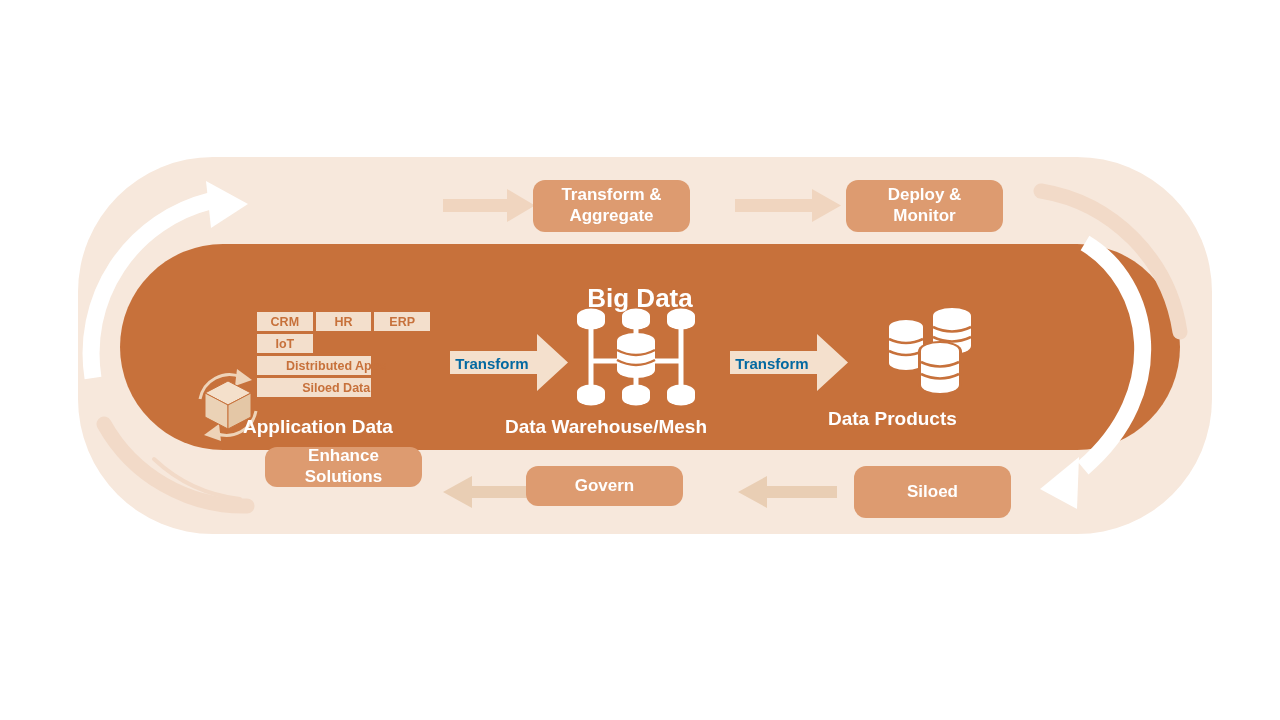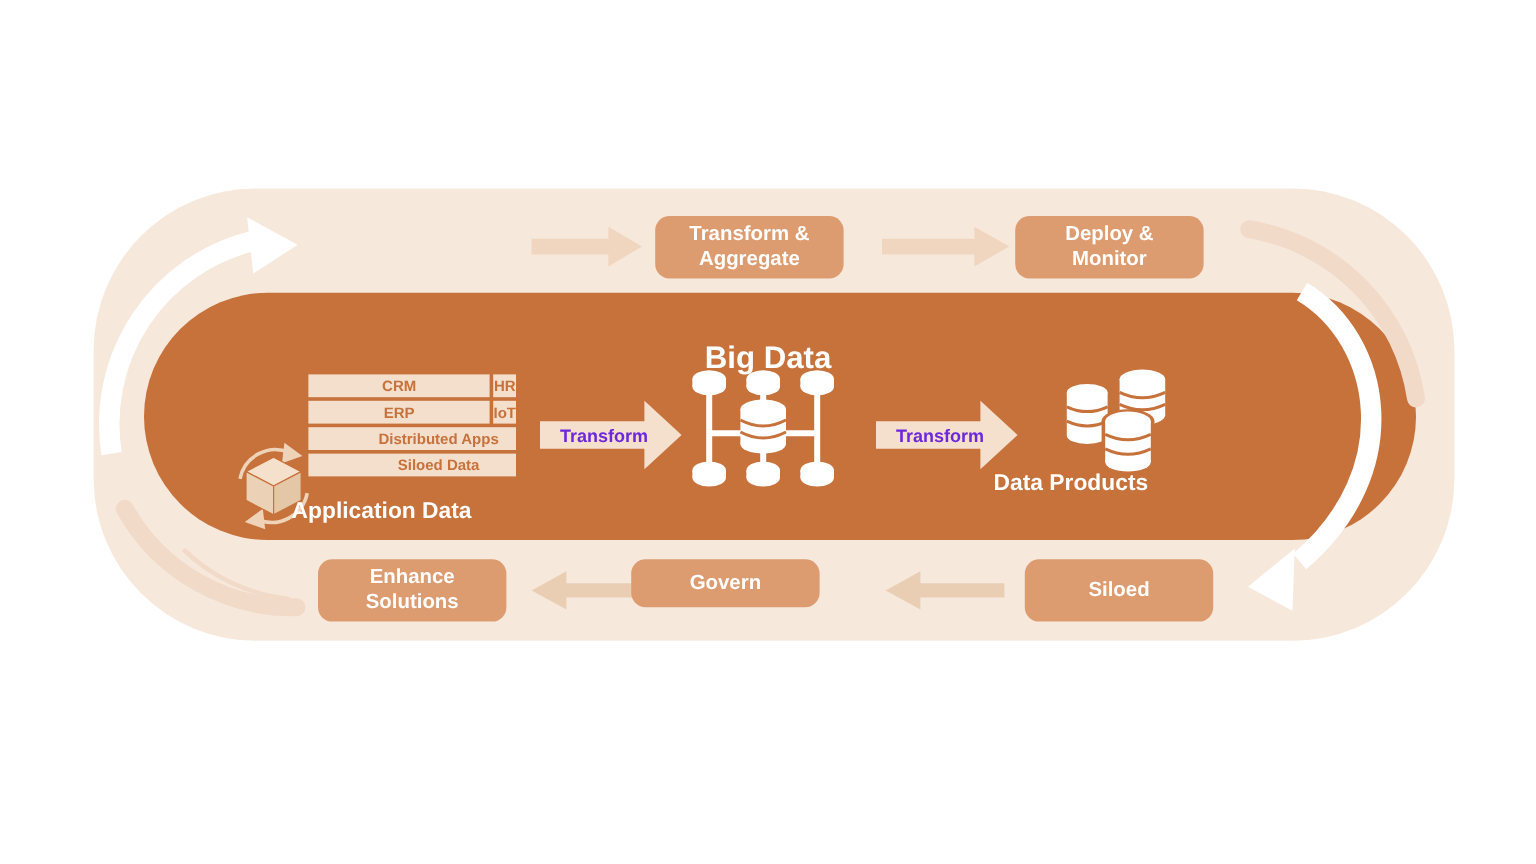--- a/index.html
+++ b/index.html
@@ -25,26 +25,26 @@
   }
   .title {
     position:absolute; color:#FFFFFF; font-weight:bold; font-size:26px;
     text-align:center;
     margin-top:24px;
   }
   .lbl {
     position:absolute; color:#FFFFFF; font-weight:bold; font-size:19px;
   }
   .tlabel {
-    position:absolute; color:#6d28d9; font-weight:bold; font-size:15px;
-    text-align:right;
+    position:absolute; color:#0369a1; font-weight:bold; font-size:15px;
+    text-align:center;
   }
   .srcgrid {
     position:absolute; left:257px; top:312px; width:173px;
-    display:grid; grid-template-columns:1fr; gap:3px;
+    display:grid; grid-template-columns:1fr 1fr 1fr; gap:3px;
   }
   .srcgrid .cell {
     height:19px; background:#F3DFCC; color:#C7713B; font-weight:bold;
     font-size:12.5px; display:flex; align-items:center; justify-content:center;
     white-space:nowrap;
   }
   .srcgrid .cell.wide { grid-column:1 / span 2;padding-left:44px; }
 </style>
 </head>
 <body>
@@ -144,37 +144,38 @@
       </g>
 
       <ellipse cx="940" cy="351" rx="19" ry="8"></ellipse>
       <rect x="921" y="351" width="38" height="34"></rect>
       <ellipse cx="940" cy="385" rx="19" ry="8"></ellipse>
       <path d="M921 362 Q940 371 959 362" fill="none" stroke="#C7713B" stroke-width="2.5"></path>
       <path d="M921 374 Q940 383 959 374" fill="none" stroke="#C7713B" stroke-width="2.5"></path>
     </g>
   </svg>
 
-  <div class="btn" style="left:546px;top:180px;width:157px;height:52px">Transform &amp; Aggregate</div>
+  <div class="btn" style="left:533px;top:180px;width:157px;height:52px">Transform &amp; Aggregate</div>
   <div class="btn" style="left:846px;top:180px;width:157px;height:52px">Deploy &amp; Monitor</div>
 
-  <div class="btn" style="left:265px;top:466px;width:157px;height:52px">Enhance Solutions</div>
+  <div class="btn" style="left:265px;top:447px;width:157px;height:40px">Enhance Solutions</div>
   <div class="btn" style="left:526px;top:466px;width:157px;height:40px">Govern</div>
   <div class="btn" style="left:854px;top:466px;width:157px;height:52px">Siloed</div>
 
   <div class="title" style="left:420px;top:259px;width:440px">Big Data</div>
 
   <div class="srcgrid">
     <div class="cell">CRM</div>
     <div class="cell">HR</div>
     <div class="cell">ERP</div>
     <div class="cell">IoT</div>
     <div class="cell wide">Distributed Apps</div>
     <div class="cell wide">Siloed Data</div>
   </div>
 
   <div class="lbl" style="left:243px;top:416px;width:200px">Application Data</div>
-  <div class="lbl" style="left:828px;top:392px;width:220px">Data Products</div>
+  <div class="lbl" style="left:505px;top:416px;width:260px">Data Warehouse/Mesh</div>
+  <div class="lbl" style="left:828px;top:408px;width:220px">Data Products</div>
 
   <div class="tlabel" style="left:444px;top:355px;width:96px">Transform</div>
   <div class="tlabel" style="left:724px;top:355px;width:96px">Transform</div>
 
 </div>
 
 </body></html>

